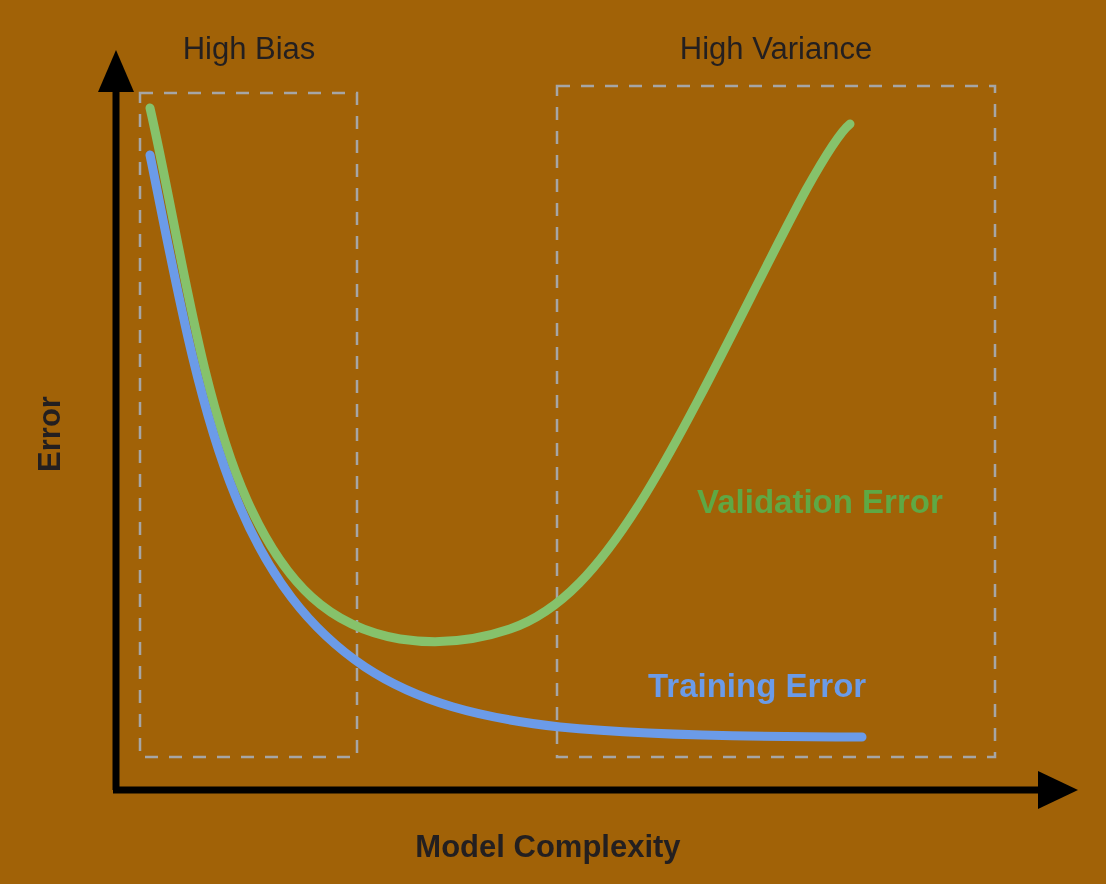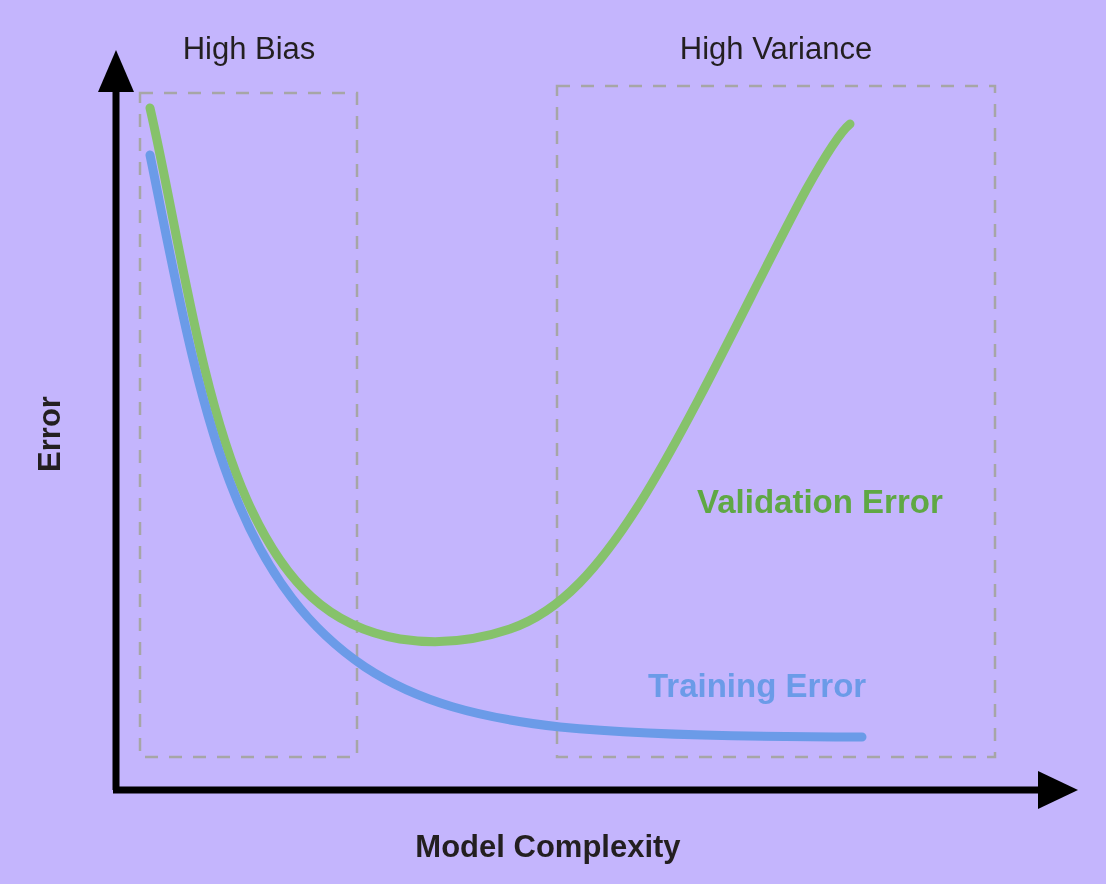--- a/index.html
+++ b/index.html
@@ -10,21 +10,21 @@
   body {
     width: 1106px;
     height: 884px;
     overflow: hidden;
     font-family: "Liberation Sans", sans-serif;
   }
   #chart-root {
     position: relative;
     width: 1106px;
     height: 884px;
-    background: #c4b5fd;
+    background: #a16207;
   }
   svg#figure {
     position: absolute;
     top: 0;
     left: 0;
     width: 1106px;
     height: 884px;
     display: block;
   }
   .region-title {

